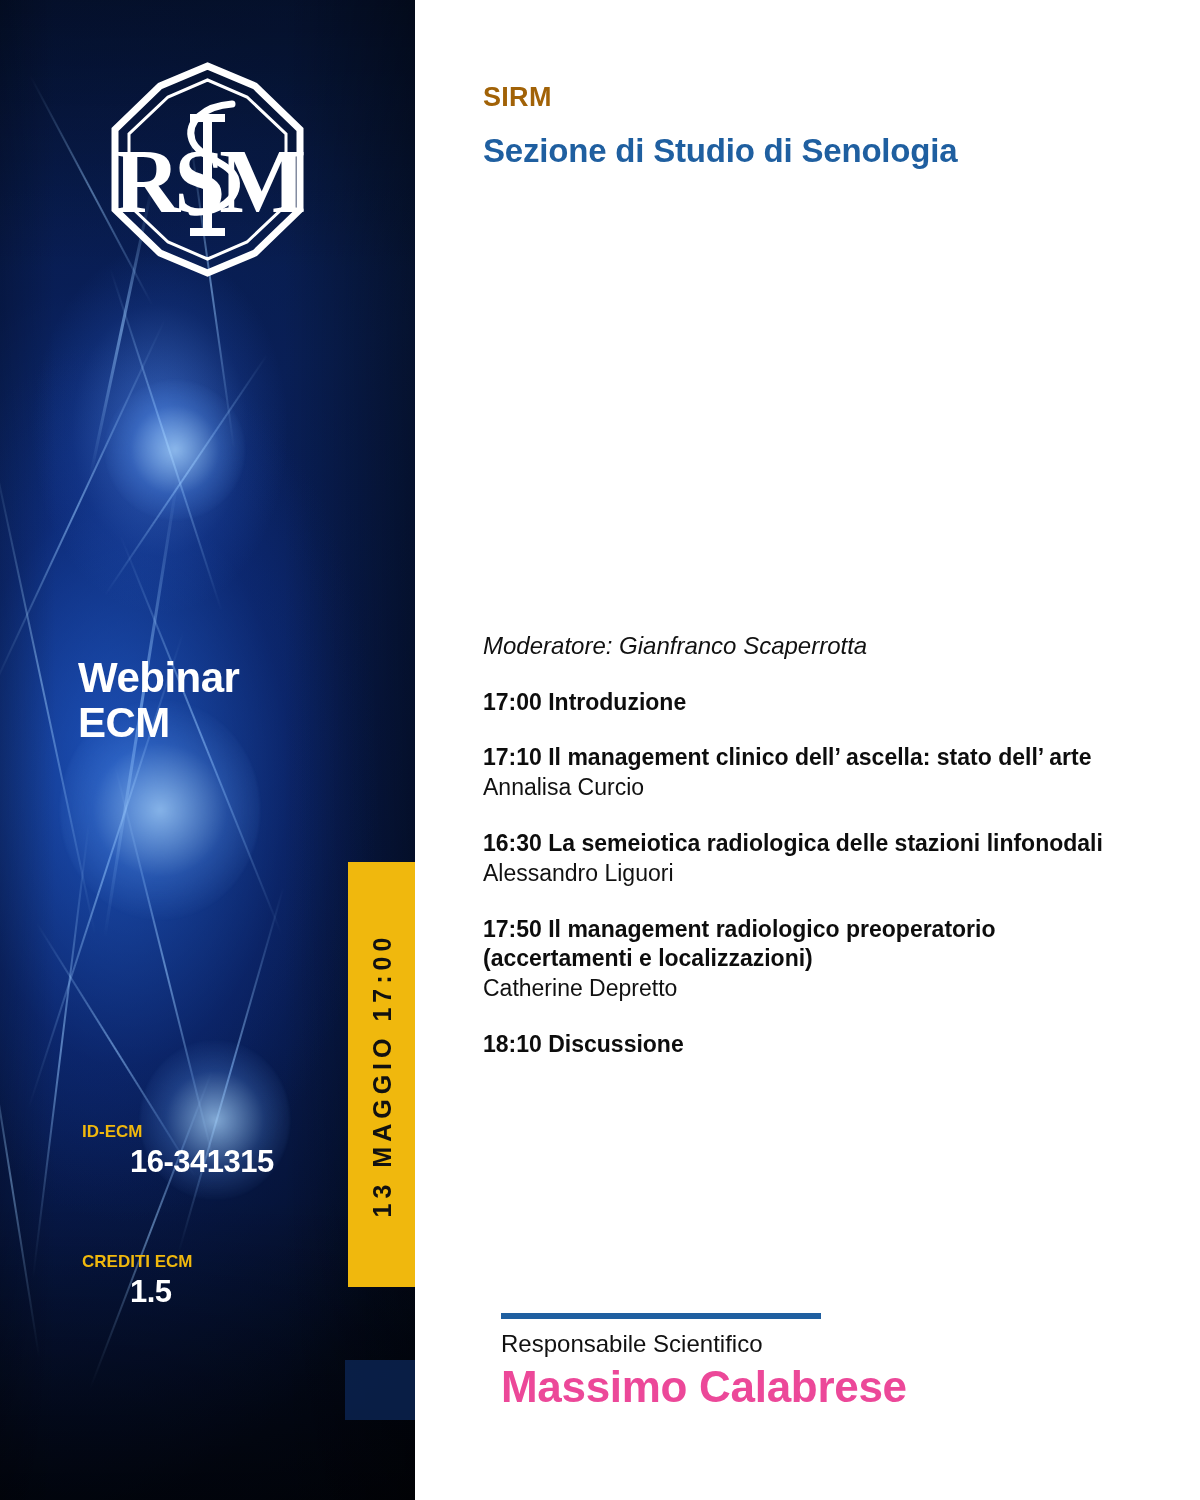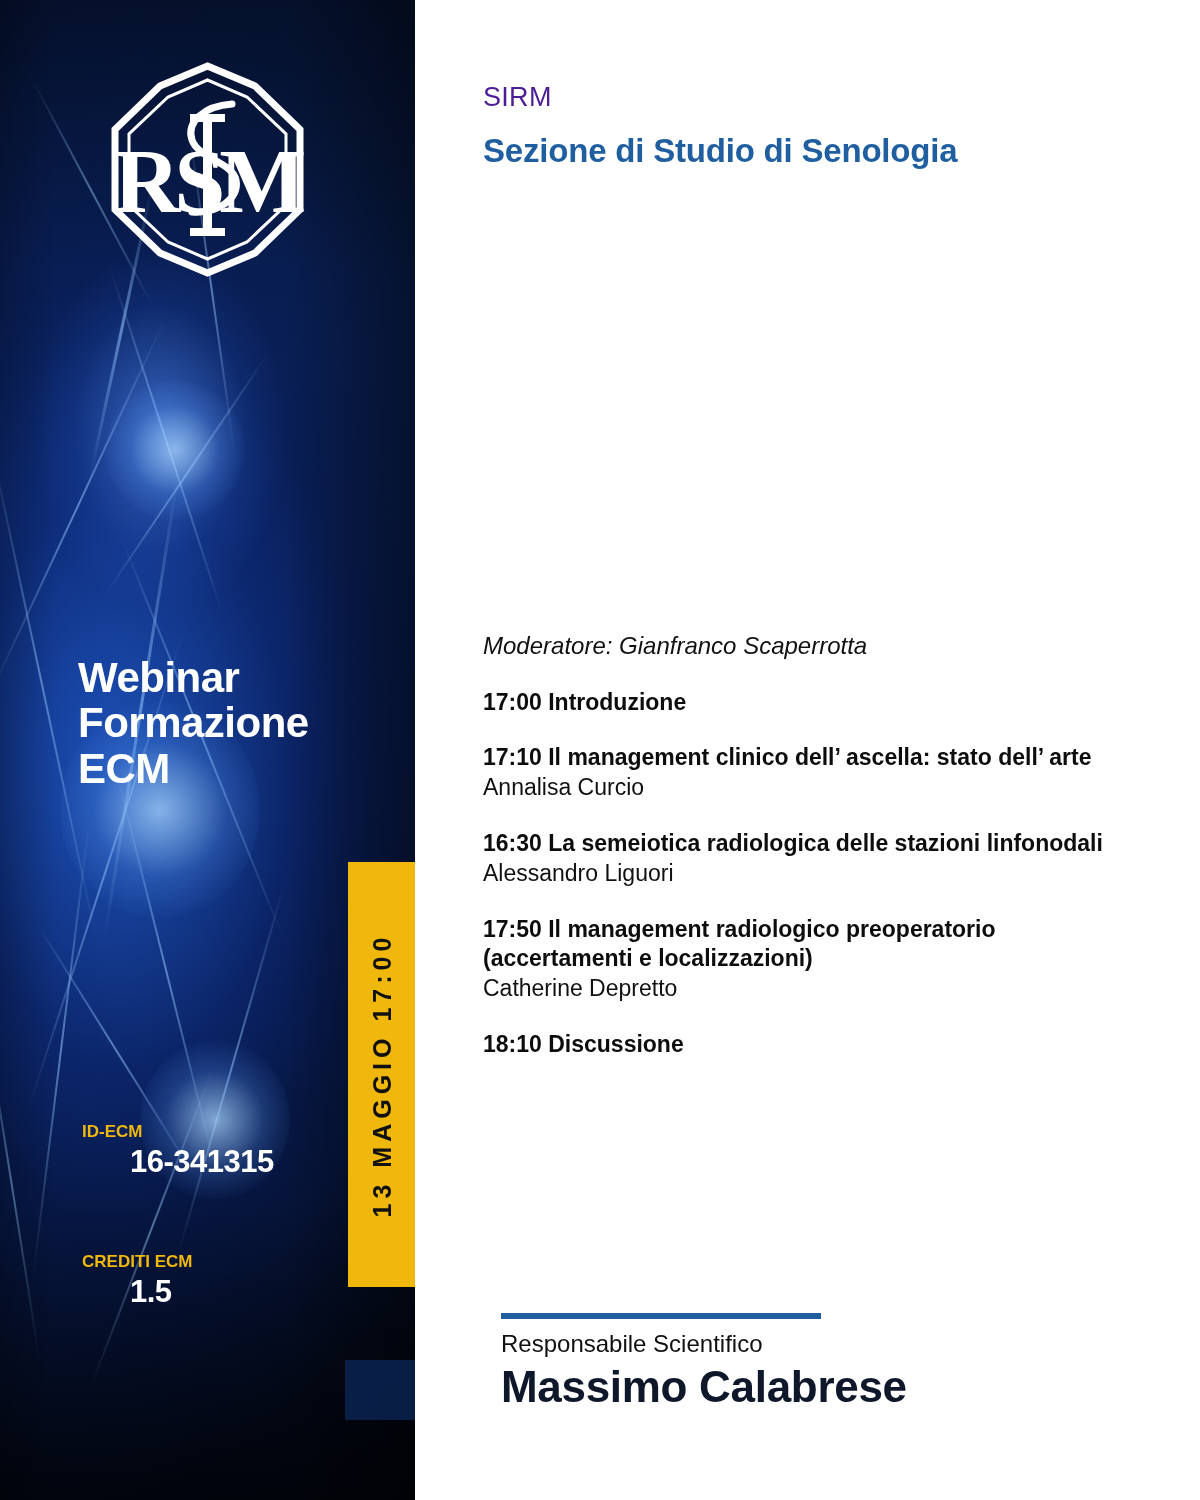--- a/index.html
+++ b/index.html
@@ -121,22 +121,22 @@
   
   .content {
     position: absolute;
     left: 483px; top: 0;
     width: 717px; height: 1500px;
   }
   .org-name {
     position: absolute;
     left: 0; top: 82px;
     font-size: 27px;
-    font-weight: normal;
-    color: #4c1d95;
+    font-weight: bold;
+    color: #a16207;
     letter-spacing: 0.3px;
   }
   .org-section {
     position: absolute;
     left: 0; top: 132px;
     font-size: 33px;
     font-weight: bold;
     color: #1f5fa0;
     letter-spacing: -0.2px;
   }
@@ -187,21 +187,21 @@
     position: absolute;
     left: 18px; top: 1330px;
     font-size: 24px;
     color: #111111;
   }
   .resp-name {
     position: absolute;
     left: 18px; top: 1362px;
     font-size: 44px;
     font-weight: bold;
-    color: #0f172a;
+    color: #ec4899;
     letter-spacing: -0.3px;
   }
 </style>
 </head>
 <body>
 
 <div class="poster">
 
   <div class="left-panel">
     <div class="breast-img">
@@ -236,21 +236,20 @@
         <text x="107" y="150" font-family="'Liberation Serif', serif" font-size="92" fill="#ffffff" text-anchor="middle" font-weight="bold" letter-spacing="-6">RSM</text>
         <path d="M132 42 C104 44, 86 60, 92 78 C98 96, 132 100, 136 118 C140 136, 118 152, 92 150" fill="none" stroke="#ffffff" stroke-width="7" stroke-linecap="round"></path>
         <rect x="103" y="52" width="9" height="122" fill="#ffffff"></rect>
         <rect x="90" y="52" width="35" height="8" fill="#ffffff"></rect>
         <rect x="90" y="166" width="35" height="8" fill="#ffffff"></rect>
       </svg>
     </div>
 
     <div class="webinar">
       <div>Webinar</div>
-      <div>Formazione</div>
       <div>ECM</div>
     </div>
 
     <div class="ecm-block" id="idecm">
       <div class="ecm-label">ID-ECM</div>
       <div class="ecm-value">16-341315</div>
     </div>
 
     <div class="ecm-block" id="crediti">
       <div class="ecm-label">CREDITI ECM</div>

